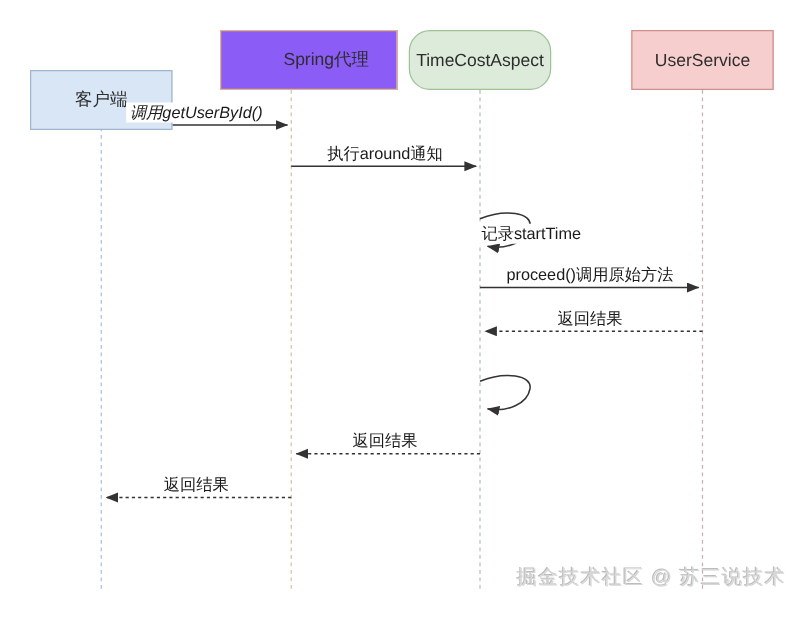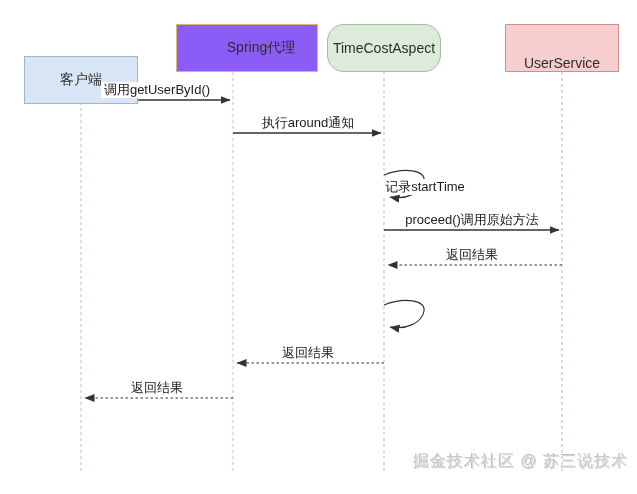--- a/index.html
+++ b/index.html
@@ -26,21 +26,21 @@
     align-items: center;
     justify-content: center;
     font-size: 14px;
     color: #2d2d2d;
     z-index: 2;
     box-sizing: content-box;
   }
   .actor-client      { left: 24px;  background: #D9E6F5; border-color: #9FB6D0; margin-top: 32px; }
   .actor-proxy       { left: 176px; background: #8b5cf6; border-color: #E2B37E; padding-left: 28px; }
   .actor-aspect      { left: 327px; background: #DCEBDA; border-color: #9FC297; border-radius: 17px; }
-  .actor-userservice { left: 505px; background: #F6CECD; border-color: #CF8F8D; align-items: flex-end; }
+  .actor-userservice { left: 505px; background: #F6CECD; border-color: #CF8F8D; }
   .msg-label {
     position: absolute;
     transform: translateX(-50%);
     font-size: 13px;
     line-height: 16px;
     color: #1a1a1a;
     background: #ffffff;
     padding: 0 3px;
     white-space: nowrap;
     z-index: 3;
@@ -90,21 +90,21 @@
   <div class="actor actor-proxy">
     <span>Spring代理</span>
   </div>
   <div class="actor actor-aspect">
     <span>TimeCostAspect</span>
   </div>
   <div class="actor actor-userservice">
     <span>UserService</span>
   </div>
 
-  <div class="msg-label" style="left:157px; top:82px;">调用getUserById()</div>
+  <div class="msg-label" style="left:157px; top:82px;font-style:italic;">调用getUserById()</div>
   <div class="msg-label" style="left:425px; top:179px;">记录startTime</div>
   <div class="msg-label" style="left:308px; top:115px;">执行around通知</div>
   <div class="msg-label" style="left:472px; top:212px;text-align:right;">proceed()调用原始方法</div>
   <div class="msg-label" style="left:472px; top:247px;">返回结果</div>
   <div class="msg-label" style="left:308px; top:345px;">返回结果</div>
   <div class="msg-label" style="left:157px; top:380px;">返回结果</div>
 
   <div class="watermark">掘金技术社区 @ 苏三说技术</div>
 
 </div>

